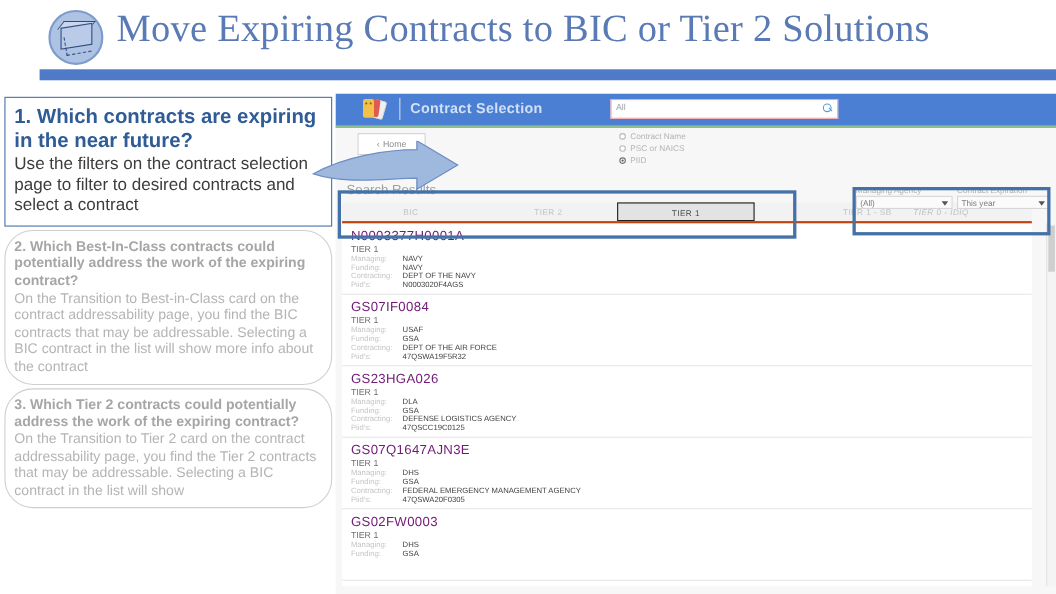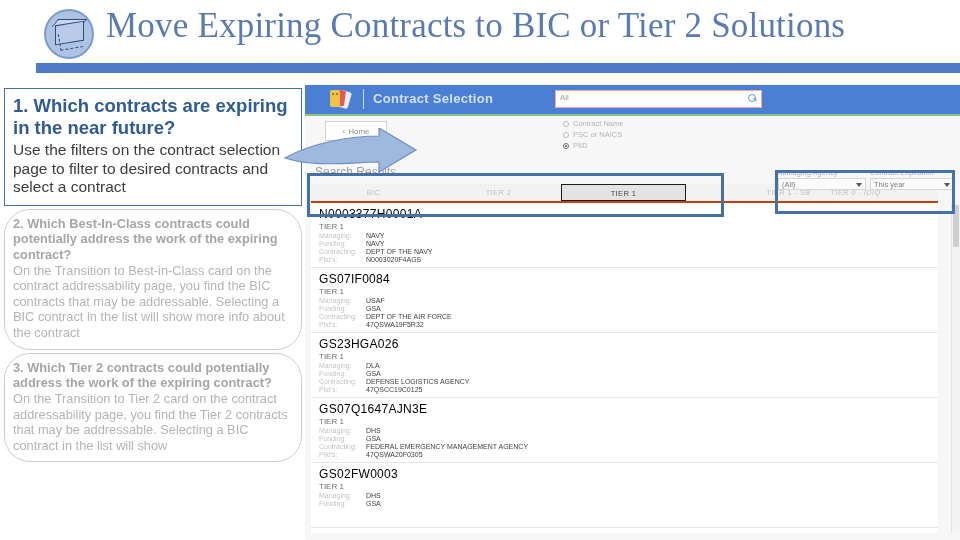--- a/index.html
+++ b/index.html
@@ -110,21 +110,21 @@
   .f-label{font-size:7.5px;color:#b0b0b0;display:block;margin-bottom:1px;}
   .f-select{
     height:12px;background:#fbfbfb;border:1px solid #d6d6d6;position:relative;
     font-size:7.5px;color:#7d7d7d;padding:0 12px 0 3px;line-height:12px;box-sizing:border-box;
   }
   .f-select .car{position:absolute;right:3px;top:4px;border-left:3px solid transparent;border-right:3px solid transparent;border-top:4px solid #555;}
 
   
   .rlist{position:absolute;left:6px;top:118px;width:627px;height:330px;overflow:hidden;background:#ffffff;}
   .ritem{border-bottom:1px solid #e7e7e7;padding:4px 0 5px 8px;height:65px;box-sizing:border-box;}
-  .r-id{font-size:12px;color:#000000;letter-spacing:.3px;}
+  .r-id{font-size:12px;color:#701a75;letter-spacing:.3px;}
   .r-tier{font-size:8px;color:#6f6f6f;margin-top:1px;}
   .r-line{font-size:7px;margin-top:1px;display:flex;}
   .r-key{color:#c5c5c5;width:47px;display:inline-block;}
   .r-val{color:#3f3f3f;}
   .scrollbar{position:absolute;right:0;top:118px;width:8px;height:330px;background:#f4f4f4;border-left:1px solid #e3e3e3;}
   .scrollthumb{position:absolute;left:1px;top:2px;width:6px;height:42px;background:#cfcfcf;}
 
   
   .hl{position:absolute;border:3px solid #4472a8;box-sizing:border-box;pointer-events:none;}
   .hl-tabs{left:307px;top:173px;width:417px;height:44px;}

